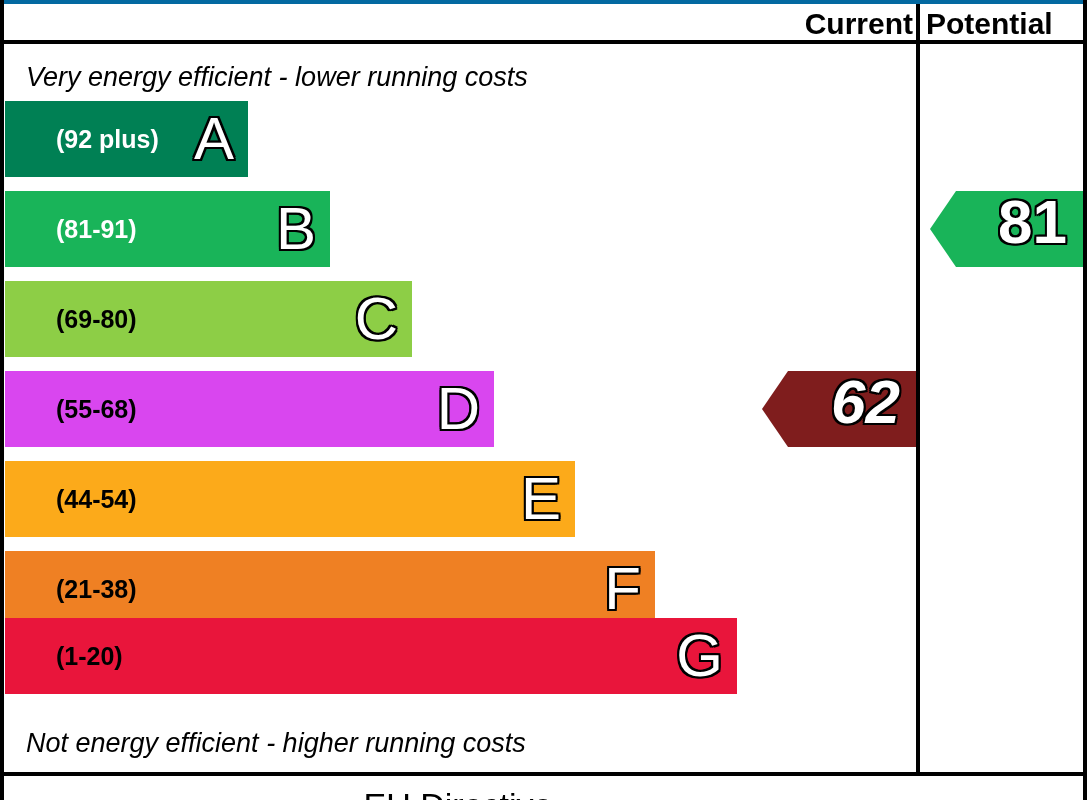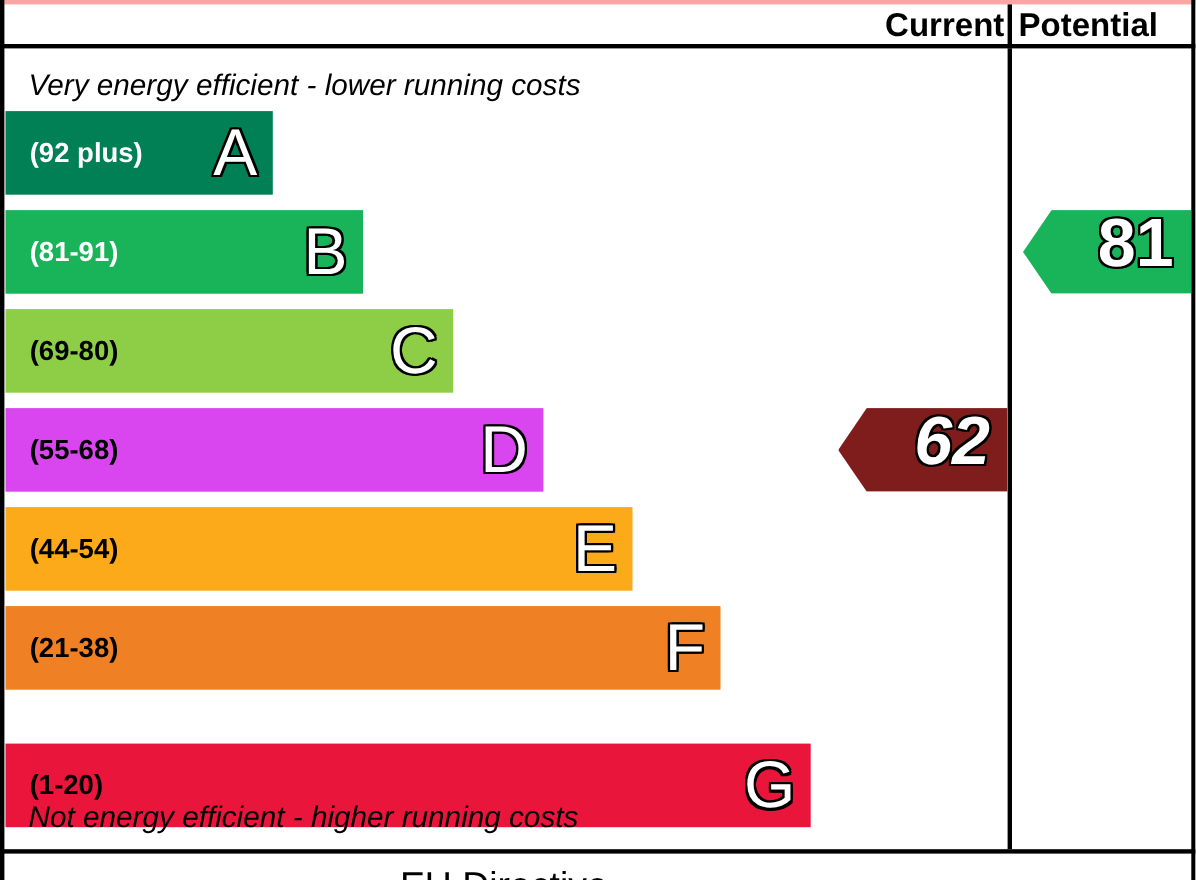--- a/index.html
+++ b/index.html
@@ -34,21 +34,21 @@
     pointer-events: none;
   }
 
   
   .header-row {
     position: absolute;
     left: 0;
     top: 0;
     width: 1087px;
     height: 44px;
-    border-top: 4px solid #fca5a5;
+    border-top: 4px solid #0369a1;
     border-bottom: 4px solid #000;
     box-sizing: border-box;
   }
   .header-cell {
     position: absolute;
     top: 0;
     height: 40px;
     line-height: 40px;
     font-weight: bold;
     font-size: 30px;
@@ -109,20 +109,21 @@
     height: 728px;
   }
   .band {
     position: absolute;
     left: 5px;
     height: 76px;
     box-sizing: border-box;
     display: flex;
     align-items: center;
     justify-content: space-between;
+    padding-left: 29px;
   }
   .band-range {
     font-size: 25px;
     font-weight: bold;
     padding-left: 22px;
     white-space: nowrap;
     line-height: 1;
   }
   .band-letter {
     font-size: 60px;
@@ -226,21 +227,21 @@
           <span class="band-letter">D</span>
         </div>
         <div class="band dark-text" style="top: 417px; width: 570px; background: rgb(252, 170, 26);">
           <span class="band-range">(44-54)</span>
           <span class="band-letter">E</span>
         </div>
         <div class="band dark-text" style="top: 507px; width: 650px; background: rgb(239, 128, 35); gap: 32px;">
           <span class="band-range">(21-38)</span>
           <span class="band-letter">F</span>
         </div>
-        <div class="band dark-text" style="top: 632px; width: 732px; background: rgb(233, 21, 59);">
+        <div class="band dark-text" style="top: 574px; width: 732px; background: rgb(233, 21, 59);">
           <span class="band-range">(1-20)</span>
           <span class="band-letter">G</span>
         </div>
       </div>
 
     <div class="arrow arrow-current" style="top: 327px; background: #7f1d1d; font-style: italic;">
       <span class="arrow-value">62</span>
     </div>
 
     <div class="arrow arrow-potential" style="top: 147px; background: rgb(25, 180, 89);">

